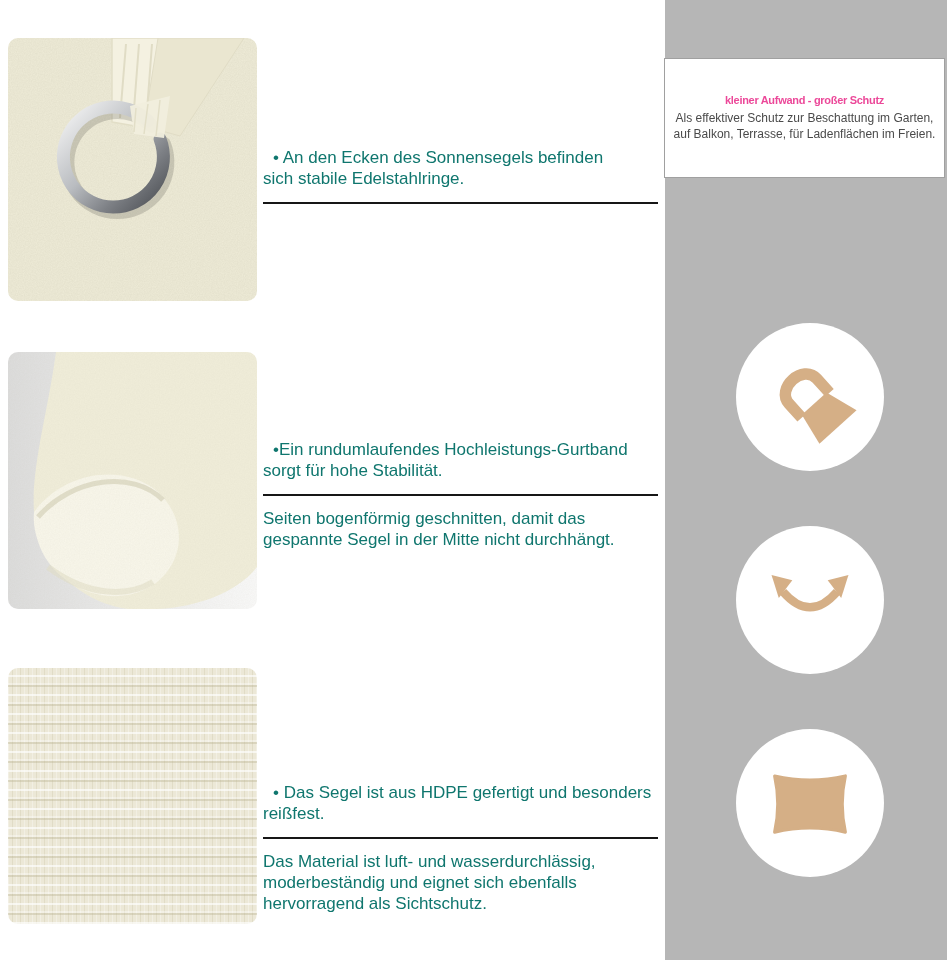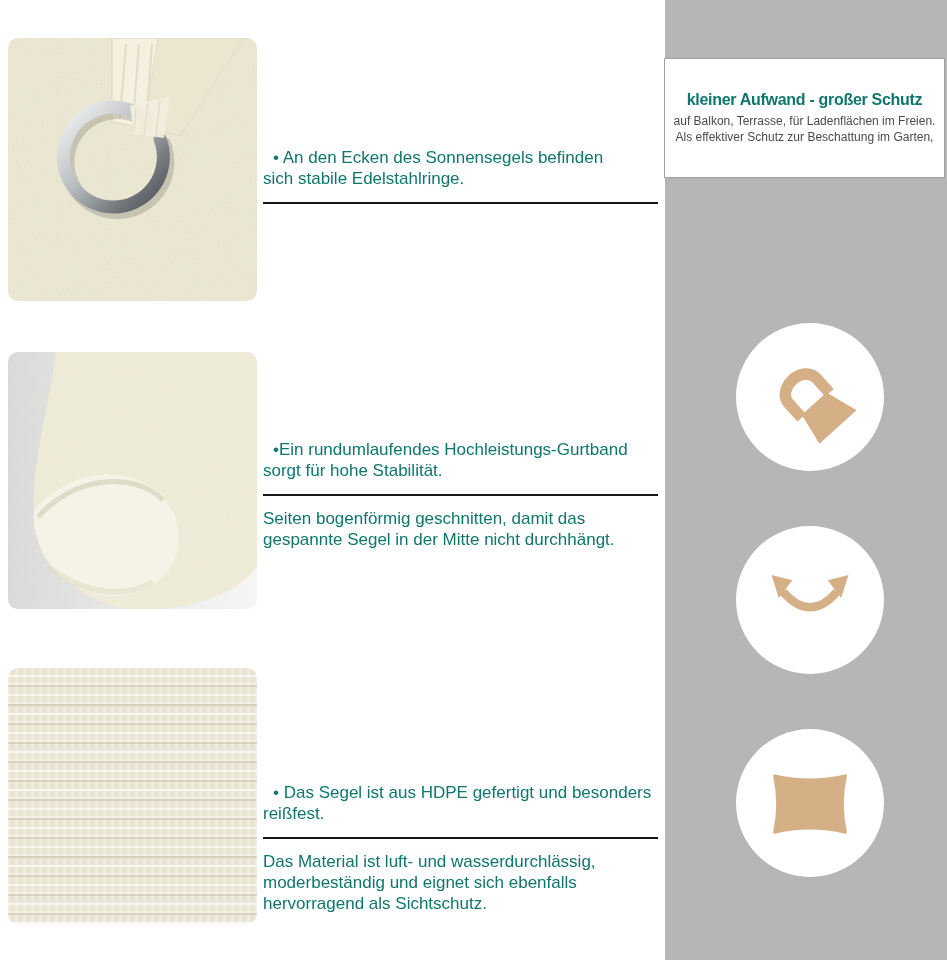--- a/index.html
+++ b/index.html
@@ -31,21 +31,21 @@
   }
   .bullet{text-indent:10px;}
   .rule{height:0;border-top:2px solid #161616;width:395px;margin:13px 0 12px 0;}
   
   .side-panel{position:absolute;left:665px;top:0;width:282px;height:960px;background:#b6b6b6;}
   .headline-box{
     position:absolute;left:-1px;top:58px;width:281px;height:120px;box-sizing:border-box;
     background:#ffffff;border:1px solid #a0a0a0;
     display:flex;flex-direction:column;justify-content:center;align-items:center;text-align:center;
   }
-  .headline{font-size:16px;font-weight:bold;color:#0f766e;letter-spacing:-0.3px;white-space:nowrap;margin-bottom:4px;}
+  .headline{font-size:11px;font-weight:bold;color:#ec4899;letter-spacing:-0.3px;white-space:nowrap;margin-bottom:4px;}
   .subline{font-size:12px;color:#4a4a4a;line-height:16px;white-space:nowrap;}
   .circle{
     position:absolute;left:71px;width:148px;height:148px;border-radius:50%;background:#fff;
     display:flex;align-items:center;justify-content:center;
   }
   .c1{top:323px;} .c2{top:526px;} .c3{top:729px;}
 </style>
 </head>
 <body>
 
@@ -121,22 +121,22 @@
     <div class="rule"></div>
     <p class="detail">Das Material ist luft- und wasserdurchlässig,
 moderbeständig und eignet sich ebenfalls
 hervorragend als Sichtschutz.</p>
   </div>
 
   <div class="side-panel">
 
     <div class="headline-box">
       <div class="headline">kleiner Aufwand - großer Schutz</div>
+      <div class="subline">Als effektiver Schutz zur Beschattung im Garten,</div>
       <div class="subline">auf Balkon, Terrasse, für Ladenflächen im Freien.</div>
-      <div class="subline">Als effektiver Schutz zur Beschattung im Garten,</div>
     </div>
 
     <div class="circle c1">
       <svg width="104" height="104" viewBox="0 0 100 100">
         <g transform="rotate(-42 50 52)" fill="#d5af86">
           <polygon points="34,58 66,58 76,90 28,90"></polygon>
           <path d="M 32 60 L 32 42 C 32 22, 68 22, 68 42 L 68 60" fill="none" stroke="#d5af86" stroke-width="11"></path>
         </g>
       </svg>
     </div>

